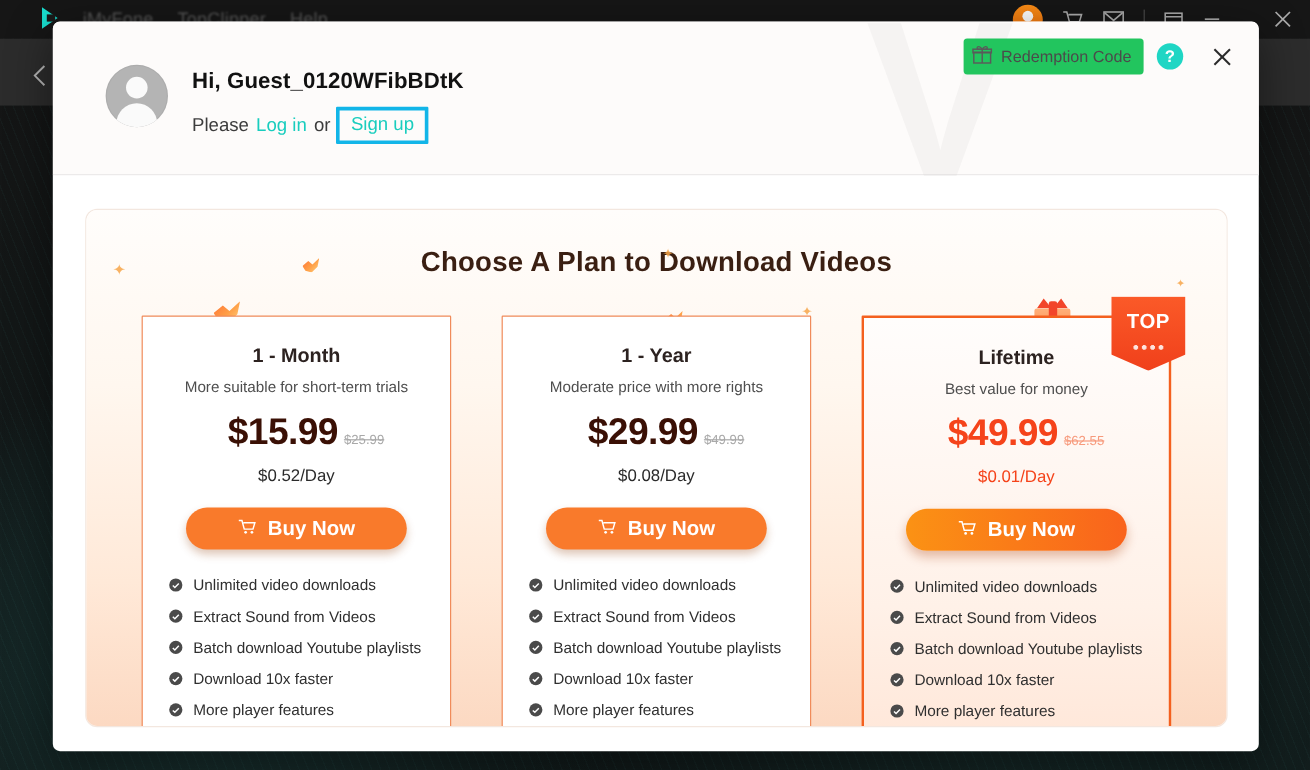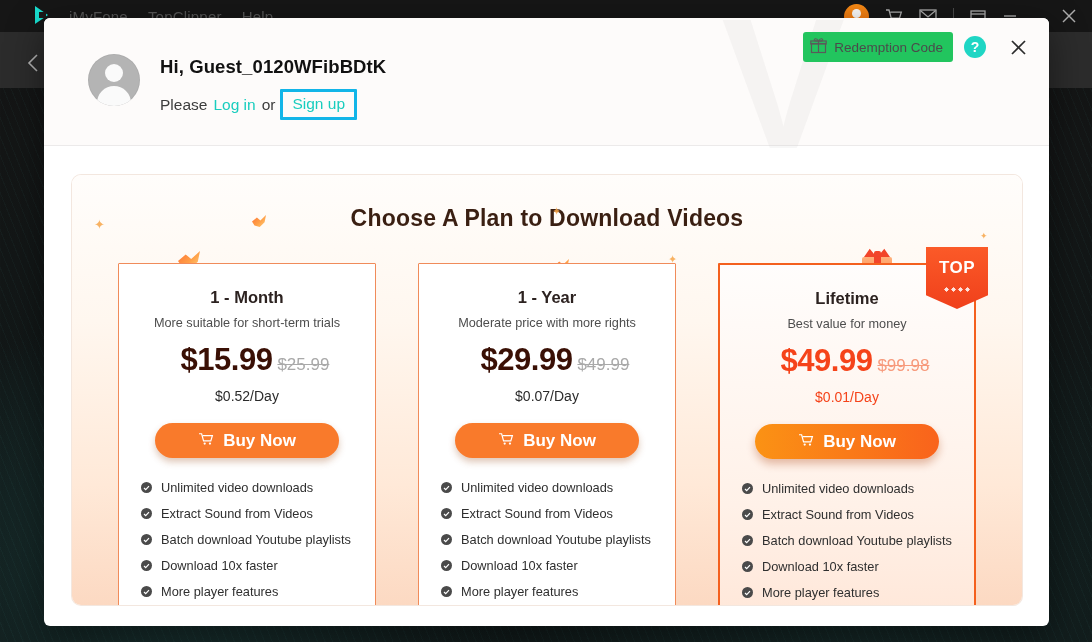--- a/index.html
+++ b/index.html
@@ -191,21 +191,21 @@
     border: 2px solid #f4601e;
     background: linear-gradient(180deg,#fffdfc 0%, #fff1e8 62%, #ffe4d4 100%);
   }
   .plan-name { text-align: center; font-size: 16.5px; font-weight: 700; color: #2c2220; }
   .plan-desc { text-align: center; font-size: 12.7px; color: #4e4e4e; margin-top: 9px; }
   .price-row {
     display: flex; align-items: baseline; justify-content: center; gap: 5px; margin-top: 12px; padding-left: 16px;
   }
   .price-main { font-size: 31px; font-weight: 700; color: #3a1005; letter-spacing: -.5px; }
   .featured .price-main { color: #f5431a; }
-  .price-old { font-size: 17px; color: #a9a9a9; text-decoration: line-through; }
+  .price-old { font-size: 11px; color: #a9a9a9; text-decoration: line-through; }
   .featured .price-old { color: #f79a7c; }
   .price-day { text-align: center; font-size: 14px; color: #2b2b2b; margin-top: 10px; font-weight: 400; }
   .featured .price-day { color: #f5431a; }
   .buy-btn {
     margin: 19px auto 0; width: 184px; height: 35px;
     border-radius: 18px;
     background: #f97a2b;
     color: #fff; font-size: 17px; font-weight: 700;
     display: flex; align-items: center; justify-content: center; gap: 9px;
     box-shadow: 0 4px 7px rgba(150,70,20,.30);
@@ -429,21 +429,21 @@
         </div>
       </div>
 
       <div class="plan-card">
         <div class="plan-name">1 - Year</div>
         <div class="plan-desc">Moderate price with more rights</div>
         <div class="price-row">
           <span class="price-main">$29.99</span>
           <span class="price-old">$49.99</span>
         </div>
-        <div class="price-day">$0.07/Day</div>
+        <div class="price-day">$0.08/Day</div>
         <button class="buy-btn">
           <span>
             <svg width="16" height="14" viewBox="0 0 18 16">
                 <path d="M1 2h3l2.2 8.2h8.3l1.8-6H5.4" fill="none" stroke="#fff" stroke-width="1.4"></path>
                 <circle cx="7.5" cy="13.2" r="1.3" fill="#fff"></circle>
                 <circle cx="13.5" cy="13.2" r="1.3" fill="#fff"></circle>
               </svg>
           </span>
           <span>Buy Now</span>
         </button>
@@ -492,21 +492,21 @@
       </div>
 
       <div class="plan-card featured">
         <div id="top-badge">
           <span>TOP</span>
         </div>
         <div class="plan-name">Lifetime</div>
         <div class="plan-desc">Best value for money</div>
         <div class="price-row">
           <span class="price-main">$49.99</span>
-          <span class="price-old">$99.98</span>
+          <span class="price-old">$62.55</span>
         </div>
         <div class="price-day">$0.01/Day</div>
         <button class="buy-btn">
           <span>
             <svg width="16" height="14" viewBox="0 0 18 16">
                 <path d="M1 2h3l2.2 8.2h8.3l1.8-6H5.4" fill="none" stroke="#fff" stroke-width="1.4"></path>
                 <circle cx="7.5" cy="13.2" r="1.3" fill="#fff"></circle>
                 <circle cx="13.5" cy="13.2" r="1.3" fill="#fff"></circle>
               </svg>
           </span>

